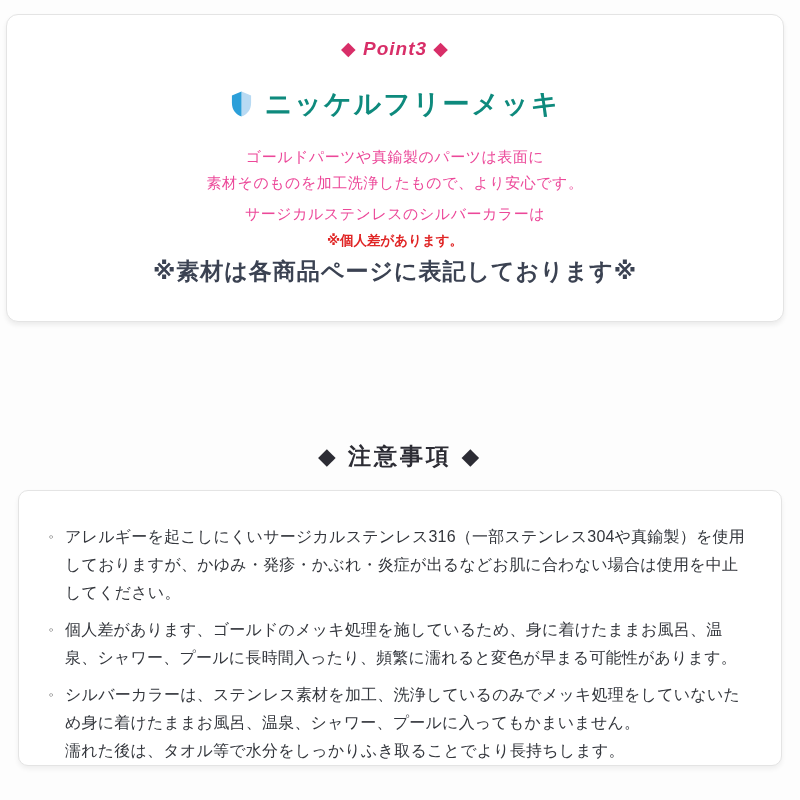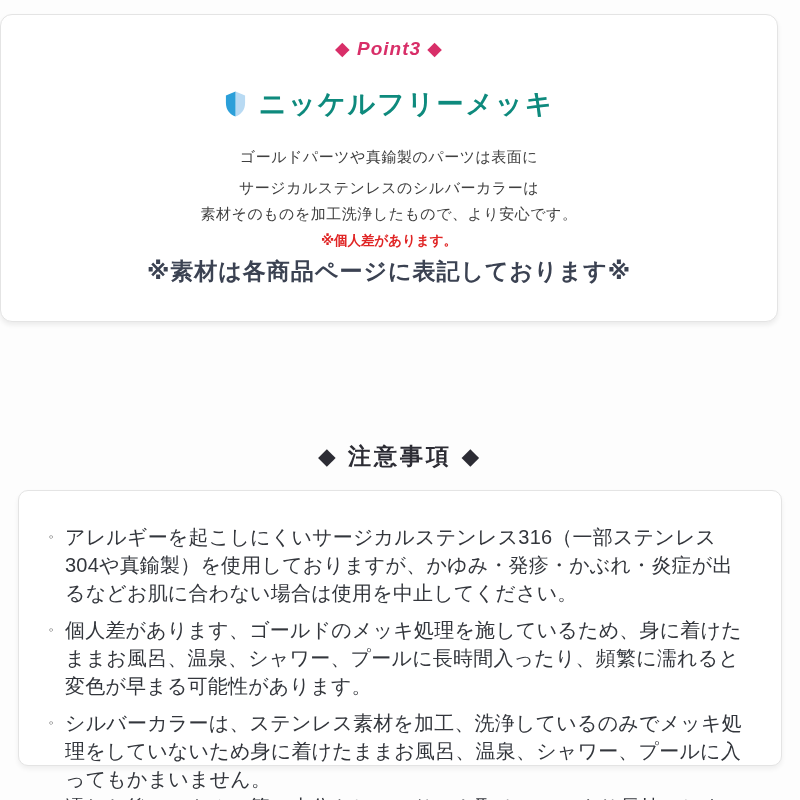--- a/index.html
+++ b/index.html
@@ -12,21 +12,21 @@
     position: relative;
     width: 800px;
     height: 800px;
     background: #fdfdfd;
     overflow: hidden;
   }
 
   
   .point-card {
     position: absolute;
-    left: 0;
+    left: 6px;
     top: 14px;
     width: 778px;
     height: 308px;
     box-sizing: border-box;
     background: #ffffff;
     border: 1px solid #e4e4e4;
     border-radius: 12px;
     box-shadow: 0 3px 5px rgba(0,0,0,0.07);
     text-align: center;
   }
@@ -51,21 +51,21 @@
     color: #0e8a7d;
     letter-spacing: 2px;
   }
   .shield-wrap {
     width: 23px;
     height: 28px;
     display: inline-block;
   }
   .point-line {
     font-size: 15px;
-    color: #404040;
+    color: #ec4899;
     letter-spacing: 0.5px;
   }
   .line-first { margin-top: 26px; }
   .highlight-line {
     margin-top: 9px;
     font-size: 15px;
     color: #3a3f47;
   }
   .highlight {
     font-size: 23px;
@@ -122,21 +122,21 @@
   }
   .bullet {
     flex: 0 0 16px;
     font-size: 13px;
     color: #5a5a5a;
     line-height: 28px;
     text-align: left;
   }
   .caution-text {
     flex: 1;
-    font-size: 20px;
+    font-size: 16px;
     line-height: 28px;
     color: #33363c;
     text-align: left;
     white-space: pre-line;
     letter-spacing: 0.2px;
   }
 </style>
 </head>
 <body>
 
@@ -160,23 +160,23 @@
           <path d="M12 1 L22 5 L22 13 C22 20.5 17.5 25.3 12 27 C6.5 25.3 2 20.5 2 13 L2 5 Z" fill="#b8daf3" clip-path="url(#halfR)"></path>
           <path d="M12 1 L22 5 L22 13 C22 20.5 17.5 25.3 12 27 C6.5 25.3 2 20.5 2 13 L2 5 Z" fill="#2b9fd9" clip-path="url(#halfL)"></path>
         </svg>
       </span>
       <span class="point-title">ニッケルフリーメッキ</span>
     </div>
 
     <div class="point-line line-first">ゴールドパーツや真鍮製のパーツは表面に</div>
 
 
+    <div class="point-line line-material">素材そのものを加工洗浄したもので、より安心です。</div>
+
     <div class="point-line line-silver">サージカルステンレスのシルバーカラーは</div>
-
-    <div class="point-line line-material">素材そのものを加工洗浄したもので、より安心です。</div>
 
     <div class="red-note">※個人差があります。</div>
 
     <div class="bold-note">※素材は各商品ページに表記しております※</div>
   </section>
 
   <h2 class="caution-heading">◆ 注意事項 ◆</h2>
 
   <section class="caution-card">
 

